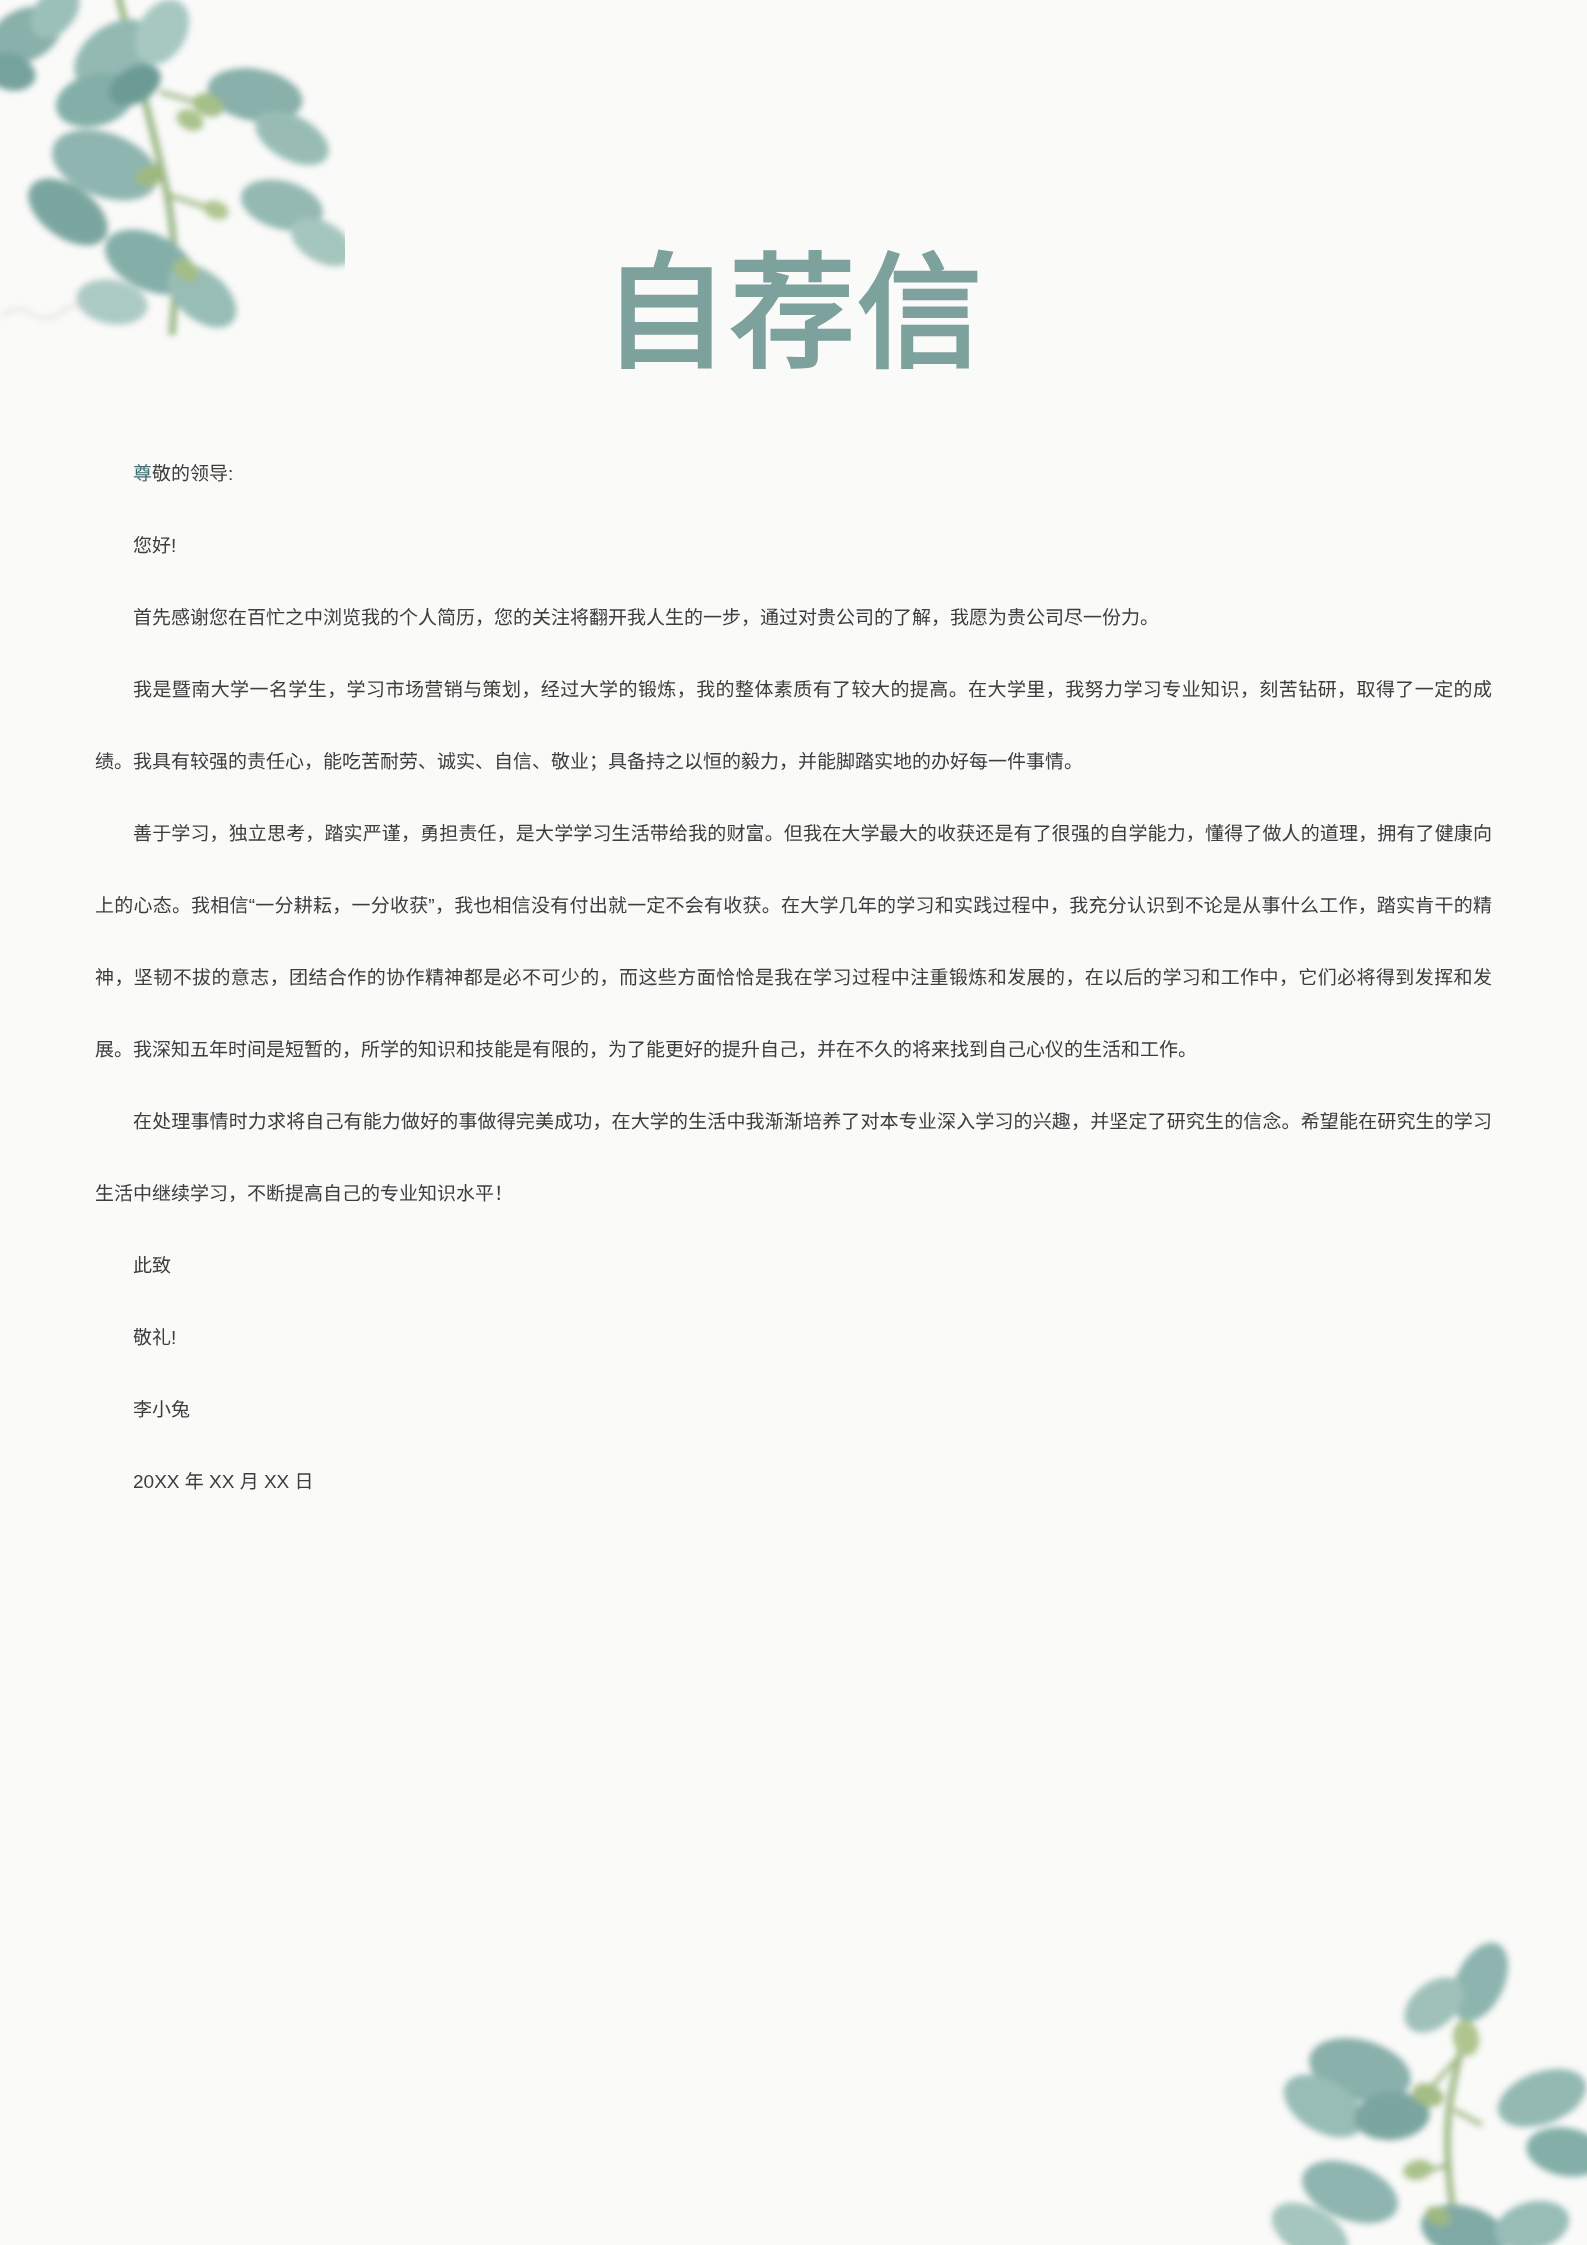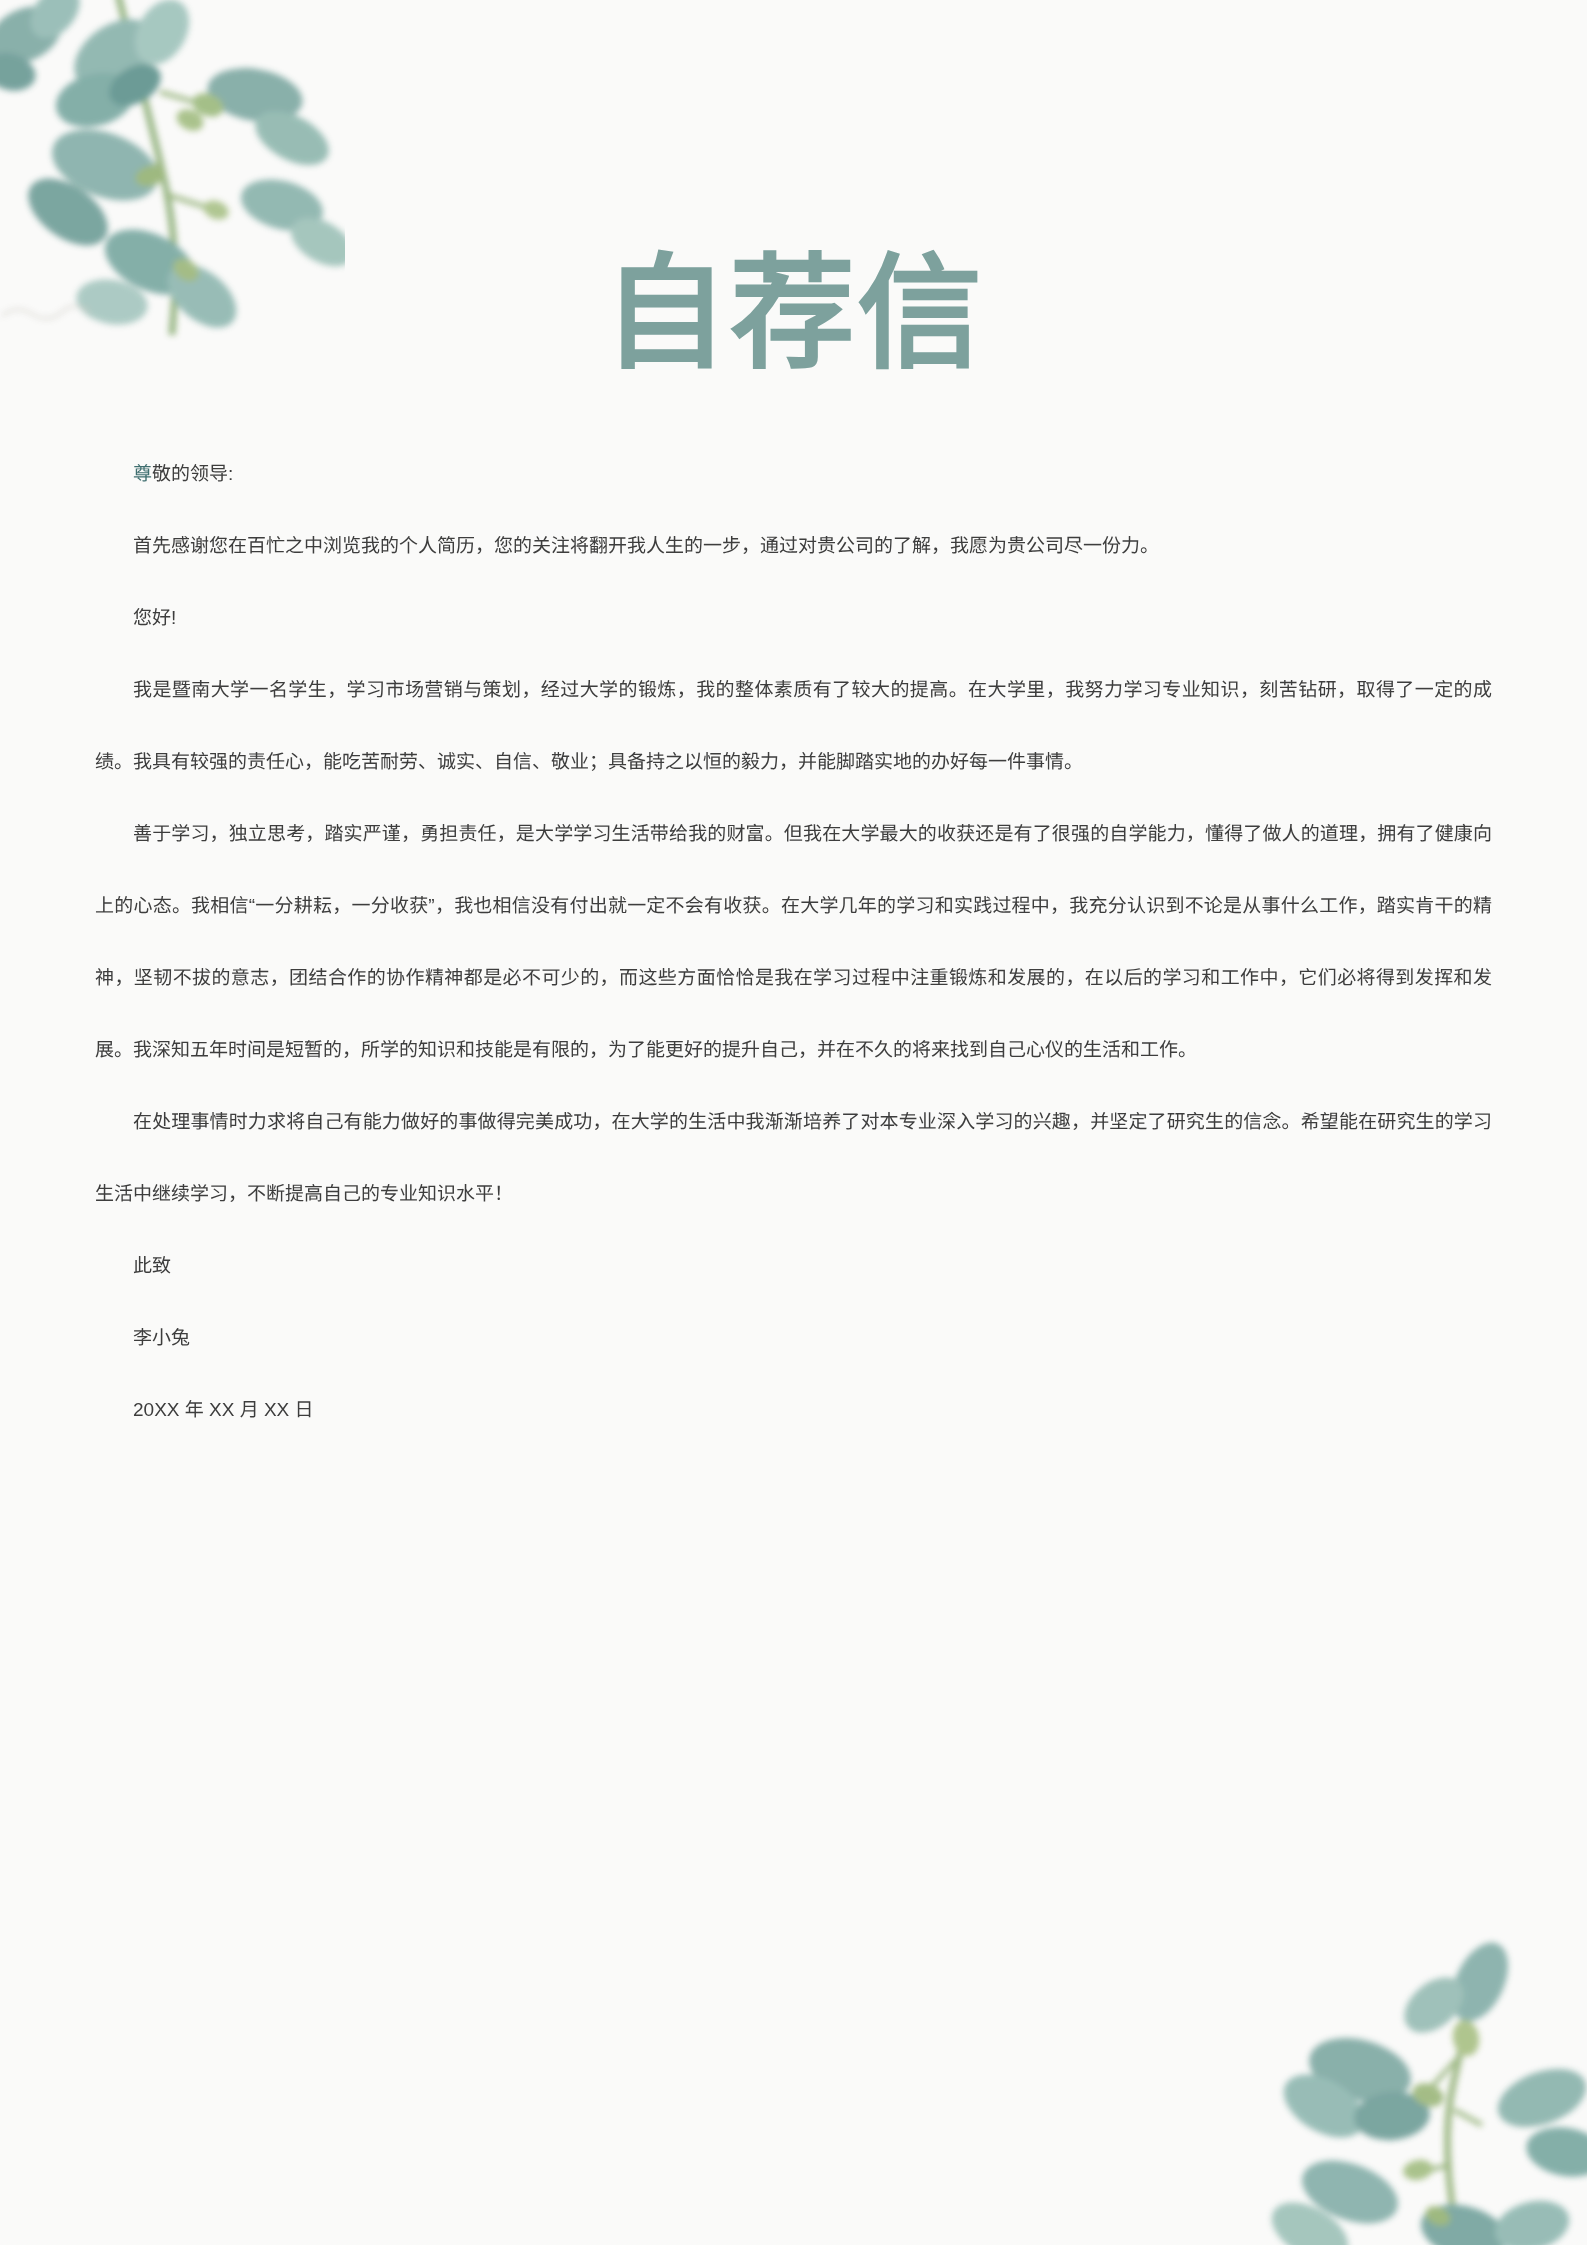--- a/index.html
+++ b/index.html
@@ -124,26 +124,27 @@
       <ellipse cx="290" cy="296" rx="38" ry="24" fill="#8fb7b0" transform="rotate(-15 290 296)"></ellipse>
       <ellipse cx="196" cy="286" rx="13" ry="9" fill="#96b374" transform="rotate(25 196 286)"></ellipse>
     </g>
   </svg>
 
   <h1 class="page-title">自荐信</h1>
 
   <div class="letter">
     <p class="salutation"><span class="first-char">尊</span><span>敬的领导:</span></p>
 
+    <p>您好!</p>
+
     <p>首先感谢您在百忙之中浏览我的个人简历，您的关注将翻开我人生的一步，通过对贵公司的了解，我愿为贵公司尽一份力。</p>
-
-    <p>您好!</p>
     <p>我是暨南大学一名学生，学习市场营销与策划，经过大学的锻炼，我的整体素质有了较大的提高。在大学里，我努力学习专业知识，刻苦钻研，取得了一定的成绩。我具有较强的责任心，能吃苦耐劳、诚实、自信、敬业；具备持之以恒的毅力，并能脚踏实地的办好每一件事情。</p>
     <p>善于学习，独立思考，踏实严谨，勇担责任，是大学学习生活带给我的财富。但我在大学最大的收获还是有了很强的自学能力，懂得了做人的道理，拥有了健康向上的心态。我相信“一分耕耘，一分收获”，我也相信没有付出就一定不会有收获。在大学几年的学习和实践过程中，我充分认识到不论是从事什么工作，踏实肯干的精神，坚韧不拔的意志，团结合作的协作精神都是必不可少的，而这些方面恰恰是我在学习过程中注重锻炼和发展的，在以后的学习和工作中，它们必将得到发挥和发展。我深知五年时间是短暂的，所学的知识和技能是有限的，为了能更好的提升自己，并在不久的将来找到自己心仪的生活和工作。</p>
     <p>在处理事情时力求将自己有能力做好的事做得完美成功，在大学的生活中我渐渐培养了对本专业深入学习的兴趣，并坚定了研究生的信念。希望能在研究生的学习生活中继续学习，不断提高自己的专业知识水平！</p>
 
     <p class="closing-cizhi">此致</p>
+    <p class="closing-jingli">敬礼!</p>
 
     <p class="signature-name">李小兔</p>
     <p class="signature-date">20XX 年 XX 月 XX 日</p>
   </div>
 
 </div>
 
 </body></html>

